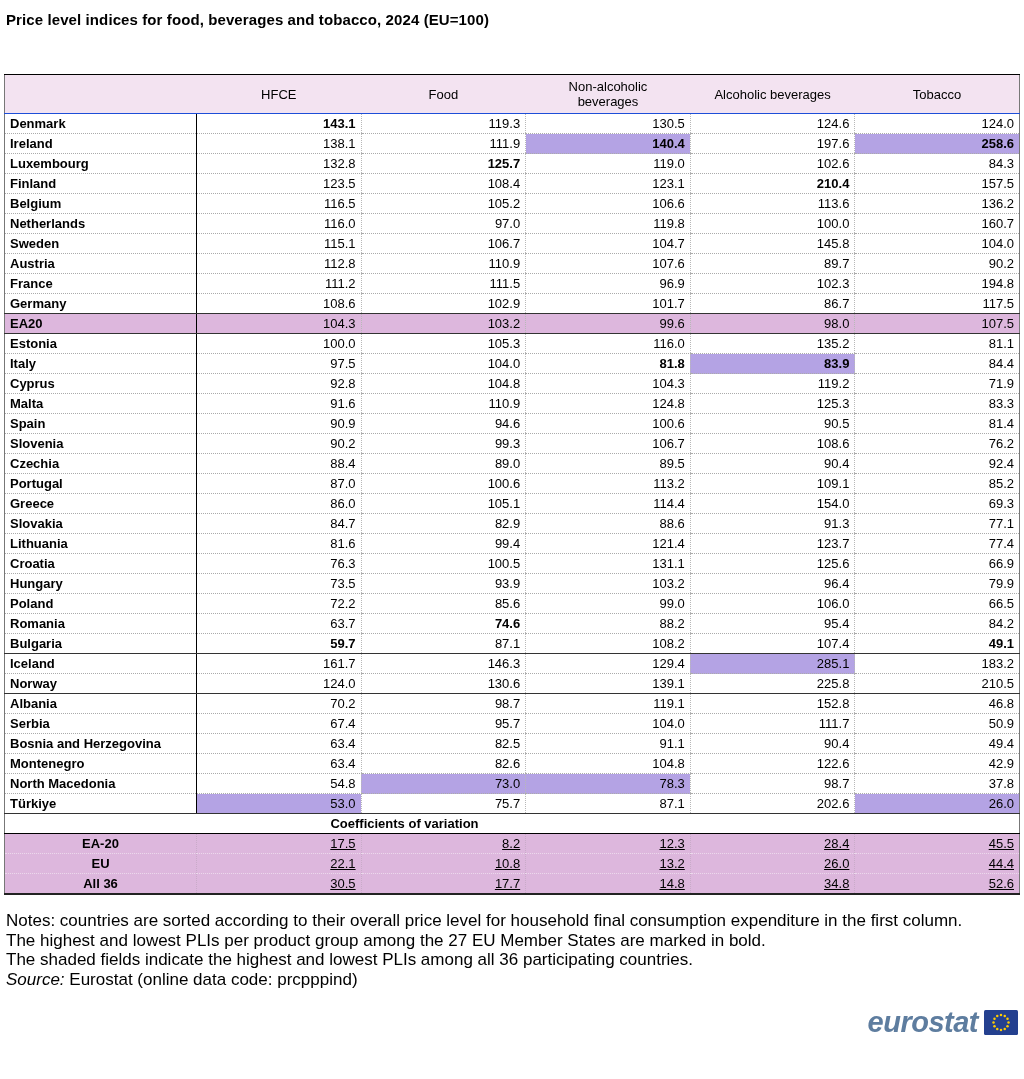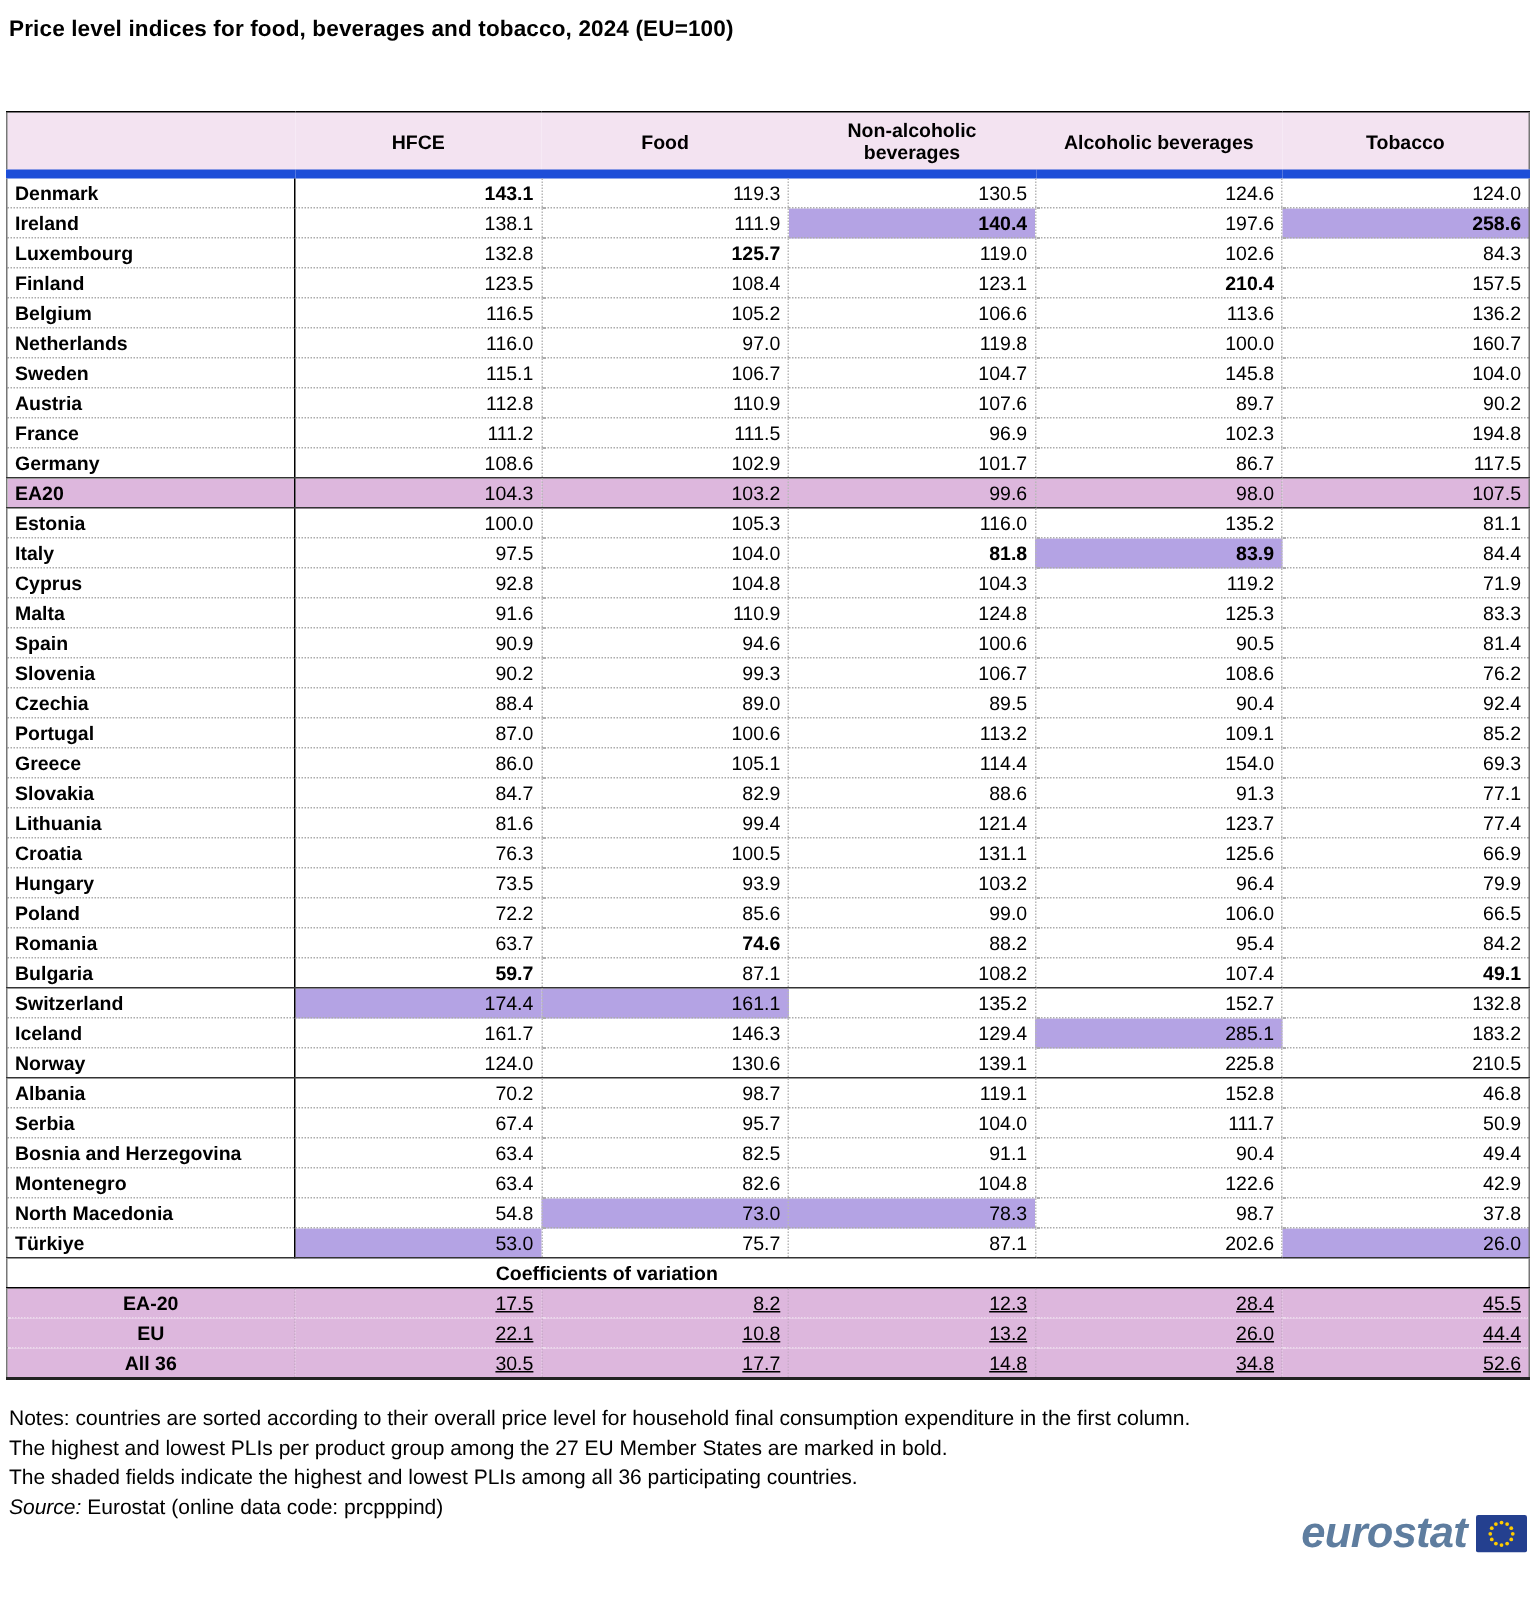--- a/index.html
+++ b/index.html
@@ -14,43 +14,43 @@
   table.pli{
     border-collapse:collapse;table-layout:fixed;
     width:1016px;margin:46px 0 0 4px;
     font-size:13px;
     border-left:1px solid #777;border-right:1px solid #777;
     border-bottom:2px solid #222;
   }
   col.c-country{width:192px;}
   thead th{
     background:var(--header-bg,#f3e3f1);
-    border-top:1px solid #000;border-bottom:6px solid #1d4ed8;
-    font-weight:bold;text-align:center;vertical-align:middle;
+    border-top:1px solid #000;border-bottom:1px solid #1d4ed8;
+    font-weight:normal;text-align:center;vertical-align:middle;
     height:38px;padding:0 3px;white-space:pre-line;line-height:15px;font-size:13px;
   }
   tbody td{height:19px;line-height:19px;padding:0 5px;border-bottom:1px dotted #ababab;}
   td.country{
     text-align:left;font-weight:bold;border-right:1px solid #000;
     overflow:hidden;white-space:nowrap;
   }
   td.val{text-align:right;border-left:1px dotted #b8b8b8;}
   td.val.bold{font-weight:bold;}
   td.val.shaded{background:var(--shade-bg,#b4a3e4);}
   tr.band td{background:var(--band-bg,#ddb7dd);}
   tr.divider td{border-bottom:1px solid #333;}
   tr.cv-header td{
     background:#fff;font-weight:bold;text-align:center;
     border-top:1px solid #333;border-bottom:1px solid #000;
     height:19px;line-height:19px;padding-right:220px;
   }
   tr.cv-row td{background:var(--band-bg,#ddb7dd);border-bottom:1px dotted #ecd9ec;height:19px;line-height:19px;padding:0 5px;}
   tr.cv-row td.cv-name{text-align:center;font-weight:bold;}
   tr.cv-row td.val{border-left:1px dotted #c9abc9;text-decoration:underline;}
-  .notes{margin:16px 0 17px 6px;font-size:14px;line-height:19.5px;}
+  .notes{margin:16px 0 17px 6px;font-size:17px;line-height:19.5px;}
   .notes .src-label{font-style:italic;}
   .logo{
     position:absolute;right:6px;top:1008px;
     display:flex;align-items:center;gap:6px;font-style:italic;
   }
   .logo .word{
     font-size:29px;font-weight:bold;letter-spacing:-0.5px;
     color:var(--logo-blue,#5e7d9f);line-height:1;
   }
   .logo svg{display:block;}
@@ -289,28 +289,20 @@
         <td class="val">95.4</td>
         <td class="val">84.2</td>
       </tr>
       <tr class="divider">
         <td class="country">Bulgaria</td>
         <td class="val bold">59.7</td>
         <td class="val">87.1</td>
         <td class="val">108.2</td>
         <td class="val">107.4</td>
         <td class="val bold">49.1</td>
-      </tr>
-      <tr>
-        <td class="country">Switzerland</td>
-        <td class="val shaded">174.4</td>
-        <td class="val shaded">161.1</td>
-        <td class="val">135.2</td>
-        <td class="val">152.7</td>
-        <td class="val">132.8</td>
       </tr>
       <tr>
         <td class="country">Iceland</td>
         <td class="val">161.7</td>
         <td class="val">146.3</td>
         <td class="val">129.4</td>
         <td class="val shaded">285.1</td>
         <td class="val">183.2</td>
       </tr>
       <tr class="divider">

